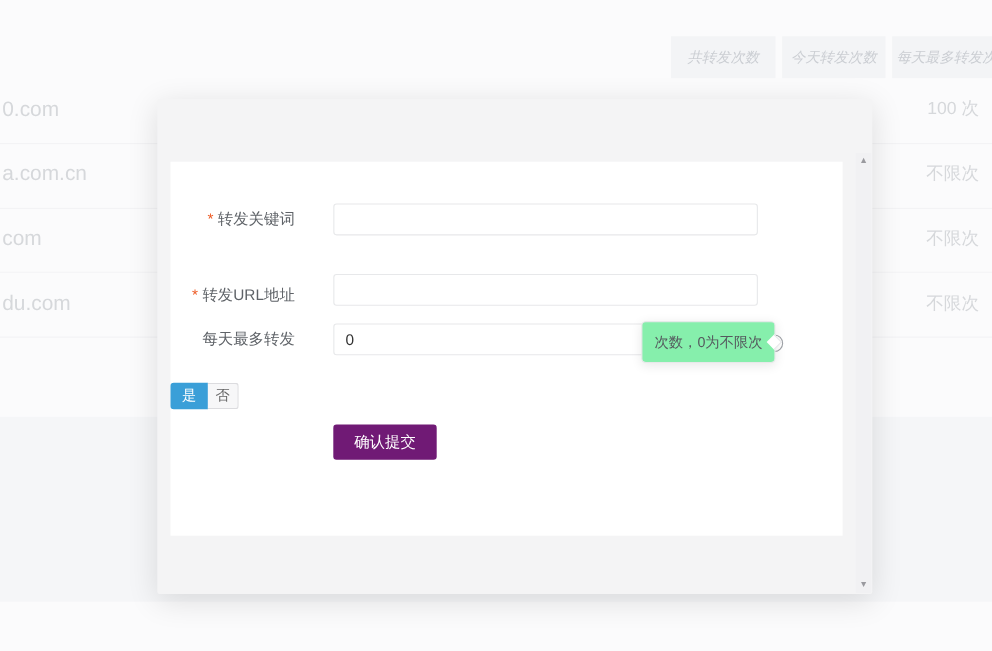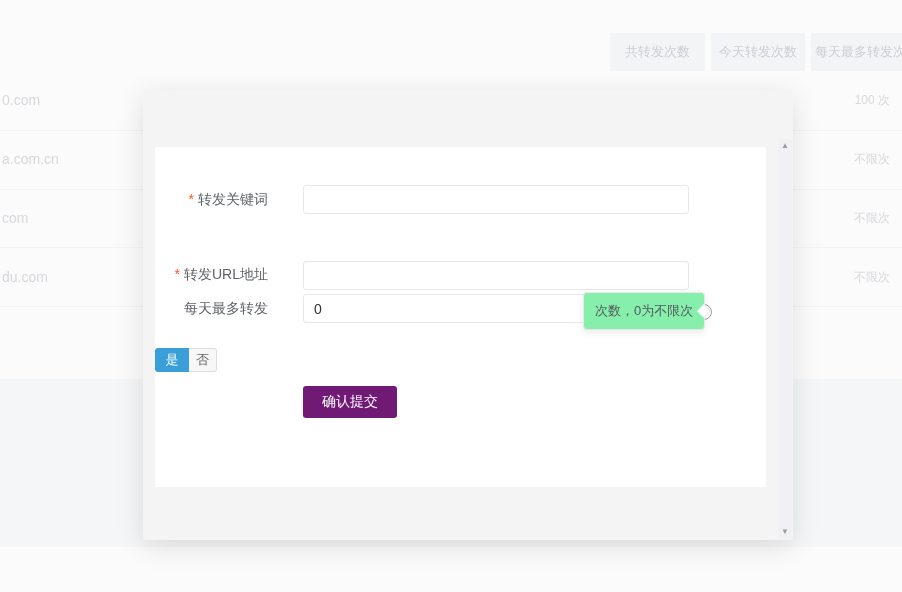--- a/index.html
+++ b/index.html
@@ -10,33 +10,33 @@
     position:relative;
     color:#333;
   }
 
   
   .bg-layer { position:absolute; inset:0; }
   .bg-header-cell {
     position:absolute; top:33px; height:38px;
     background:#f3f4f6; color:#cbced3; font-size:13px;
     display:flex; align-items:center; justify-content:center;
-    white-space:nowrap; overflow:hidden;
+    white-space:nowrap; overflow:hidden;font-style:italic;
   }
   .hc1 { left:610px; width:95px; }
   .hc2 { left:711px; width:94px; }
   .hc3 { left:811px; width:91px; justify-content:flex-start; padding-left:4px; }
   .bg-sep { position:absolute; left:0; right:0; height:1px; background:#f3f3f5; }
   .bg-domain {
     position:absolute; left:2px; height:18px; line-height:18px;
-    color:#d6d8db; font-size:14px; white-space:nowrap;
+    color:#d6d8db; font-size:19px; white-space:nowrap;
   }
   .bg-value {
     position:absolute; right:12px; height:18px; line-height:18px;
-    color:#d6d8db; font-size:12px; white-space:nowrap;
+    color:#d6d8db; font-size:16px; white-space:nowrap;
   }
   .bg-band { position:absolute; left:0; right:0; top:379px; height:168px; background:#f5f6f8; }
 
   
   .modal {
     position:absolute; left:143px; top:90px; width:650px; height:450px;
     background:#f4f4f5; border-radius:2px;
     box-shadow:0 6px 28px rgba(0,0,0,0.12);
   }
   .modal-header {
@@ -71,21 +71,21 @@
     width:148px; padding-right:35px; text-align:right;
     font-size:14px; color:#5f6368; white-space:nowrap;
   }
   .req { color:#ed5a24; margin-right:4px; font-size:14px; }
   .text-input {
     width:386px; height:29px; border:1px solid #e7e8ea; border-radius:3px;
     padding:0 10px; font-size:14px; color:#333; background:#fff; outline:none;
     font-family:"Liberation Sans","DejaVu Sans",sans-serif;
   }
   .row1 { top:38px; height:29px; }
-  .row2 { top:109px; height:38px; }
+  .row2 { top:93px; height:38px;align-items:flex-end; }
   .row3 { top:147px; height:29px; }
   .row4 { top:201px; height:24px; }
 
   .toggle-group { display:flex; height:24px; }
   .toggle-yes {
     min-width:34px; padding:0 9px; height:24px; border:none; cursor:pointer;
     background:#3a9fd8; color:#fff; font-size:13px;
     border-radius:3px 0 0 3px; line-height:24px; text-align:center;
   }
   .toggle-no {

